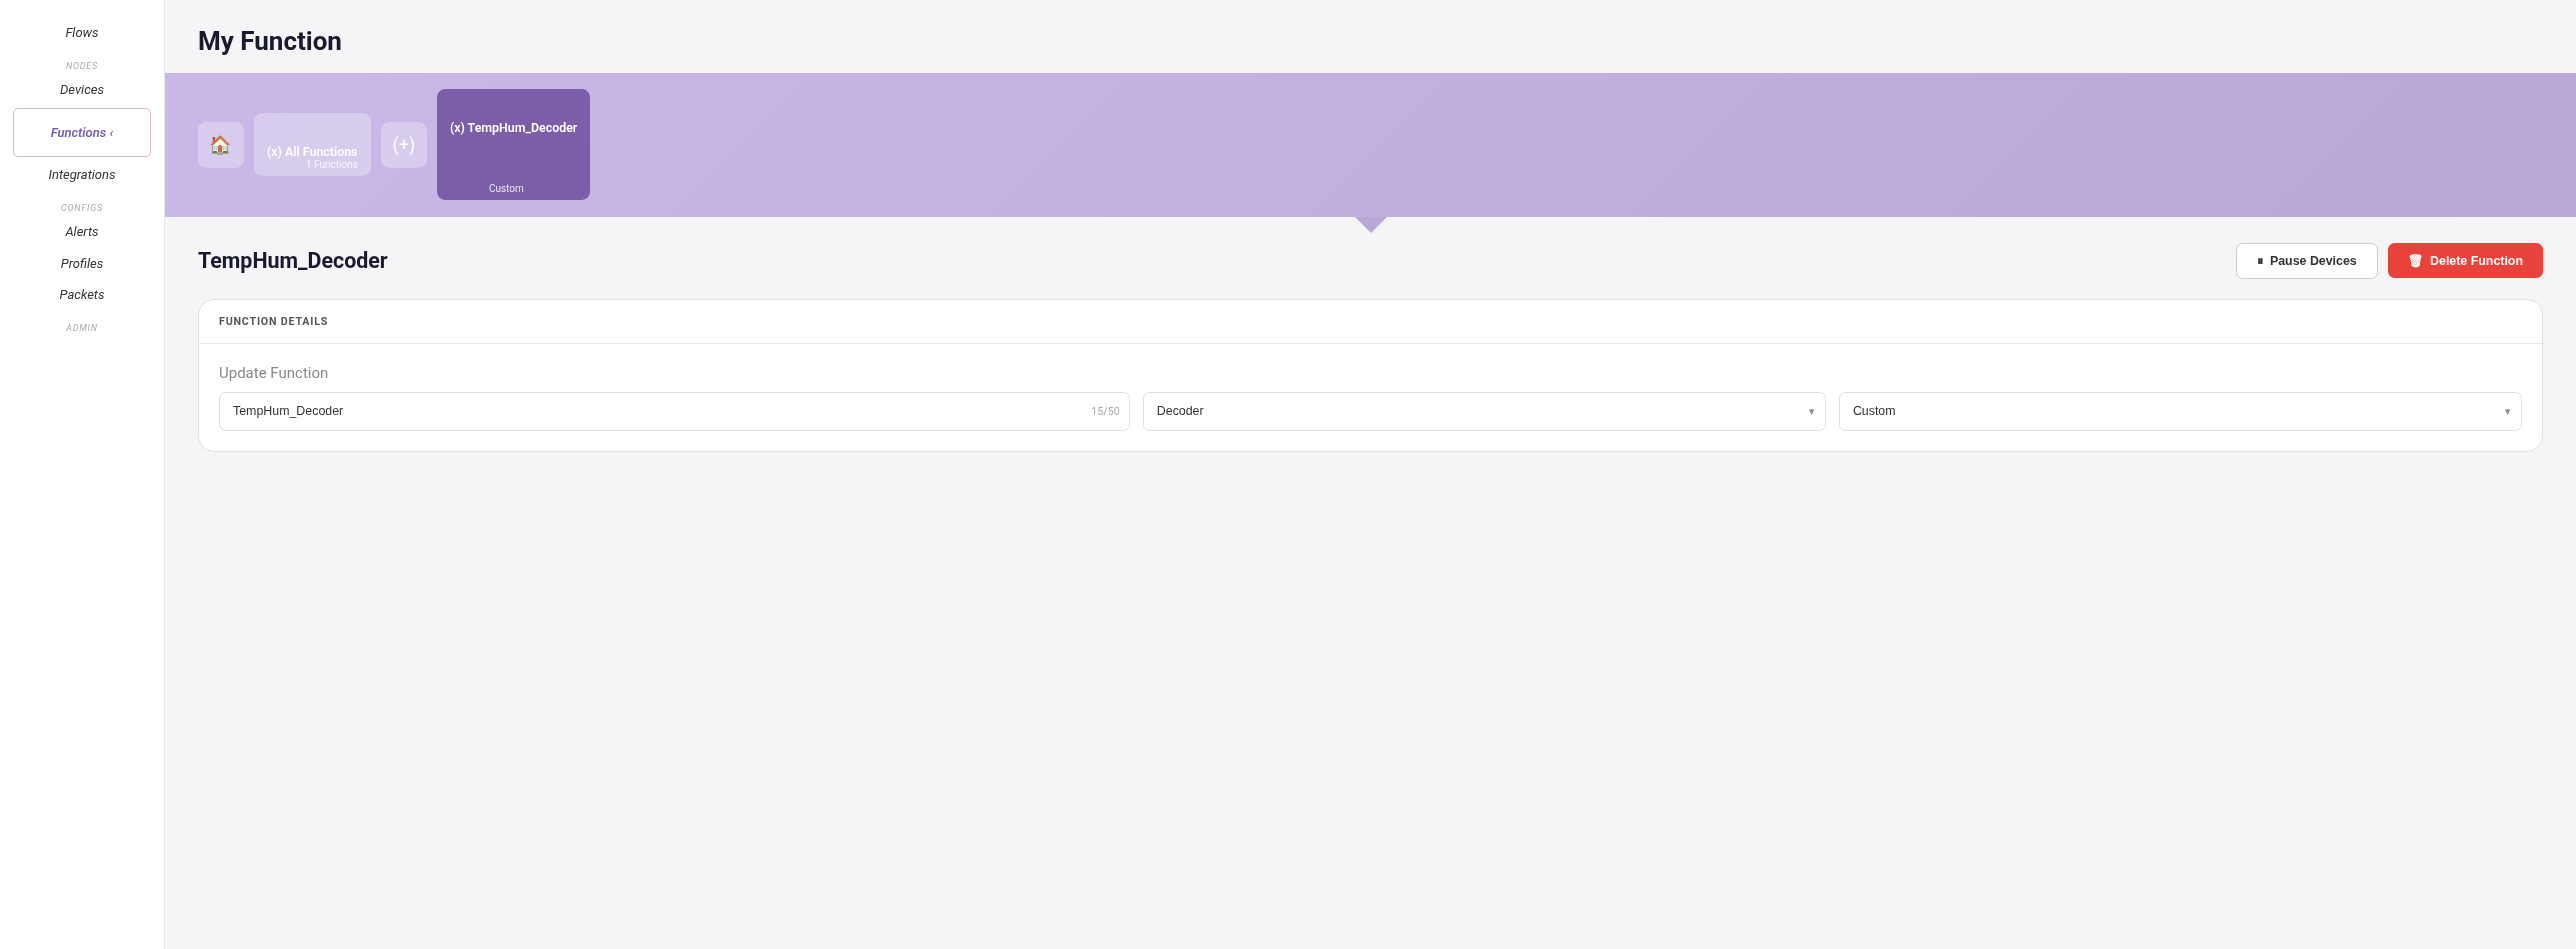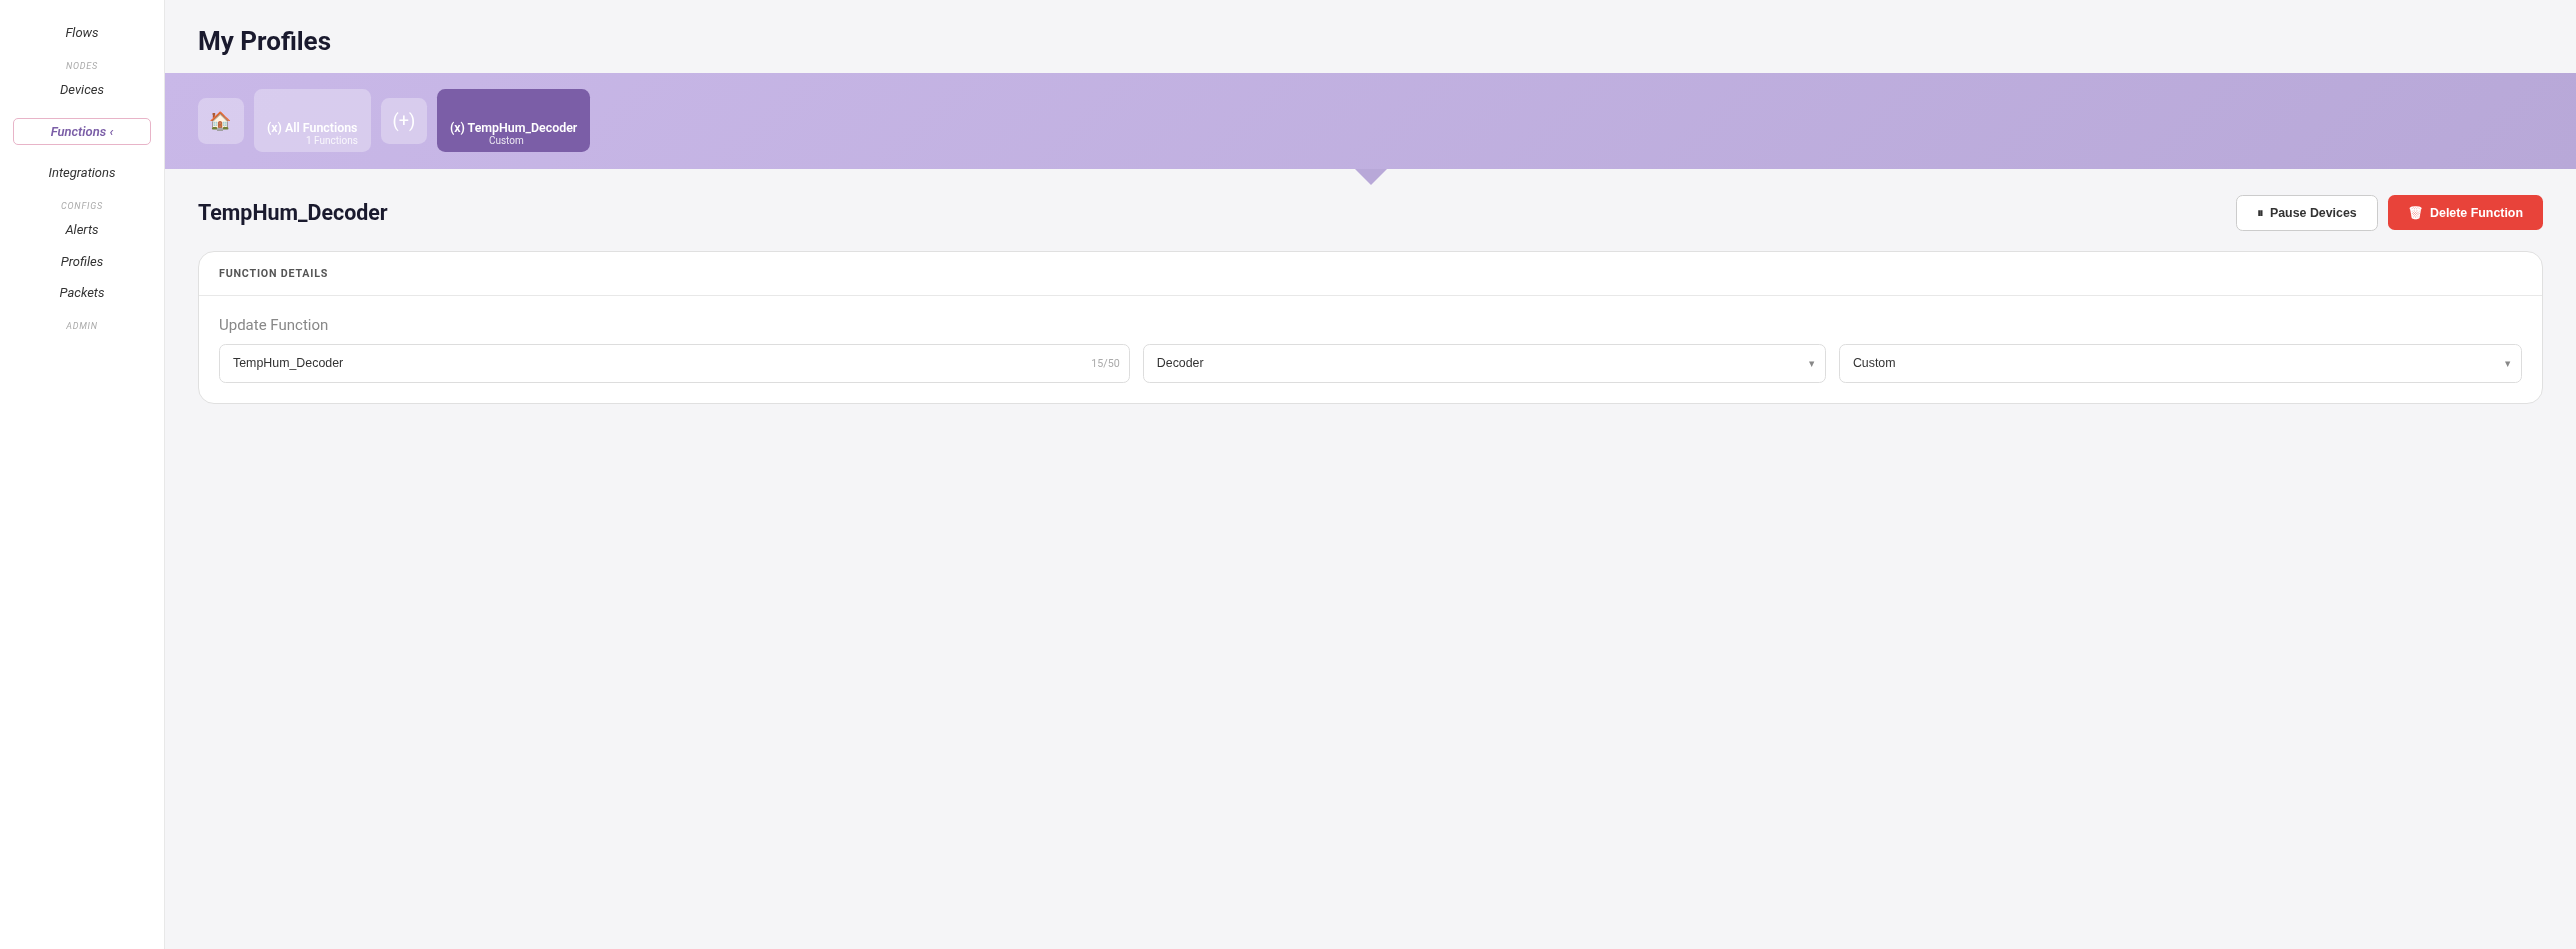--- a/index.html
+++ b/index.html
@@ -35,22 +35,22 @@
       color: #aaa;
       letter-spacing: 0.8px;
       text-transform: uppercase;
       text-align: center;
     }
     .sidebar-nav-item.active {
       color: #7b5ea7;
       font-weight: 600;
       border: 1.6px solid #e8b4c8;
       border-radius: 5px;
-      margin: 12px 13px;
-      padding: 5px 13px;
+      margin: 2px 13px;
+      padding: 16px 13px;
     }
 
     
     .main {
       flex: 1;
       display: flex;
       flex-direction: column;
       overflow: auto;
       background: #f5f5f7;
     }
@@ -114,20 +114,21 @@
       height: 46px;
       display: flex;
       align-items: center;
       justify-content: center;
       cursor: pointer;
       color: #fff;
       font-size: 18px;
     }
     .breadcrumb-item.active-bc {
       background: #7b5ea7;
+      gap: 48px;
     }
     .breadcrumb-banner-wrapper {
       position: relative;
     }
     .triangle-down {
       width: 0;
       height: 0;
       border-left: 16.5px solid transparent;
       border-right: 16.5px solid transparent;
       border-top: 16.5px solid #b8a8d8;
@@ -280,21 +281,21 @@
   <div class="sidebar-nav-item">Alerts</div>
   <div class="sidebar-nav-item">Profiles</div>
   <div class="sidebar-nav-item">Packets</div>
 
   <div class="sidebar-section-label">ADMIN</div>
 </div>
 
 <div class="main">
 
   <div class="page-header">
-    <h1 class="page-title">My Profiles</h1>
+    <h1 class="page-title">My Function</h1>
   </div>
 
   <div class="breadcrumb-banner-wrapper" style="position:relative;">
     <div class="breadcrumb-banner">
       <div class="breadcrumb-home">
         <span>🏠</span>
       </div>
       <div class="breadcrumb-item">
         <span class="bc-title">(x) All Functions</span>
         <span class="bc-sub">1 Functions</span>

